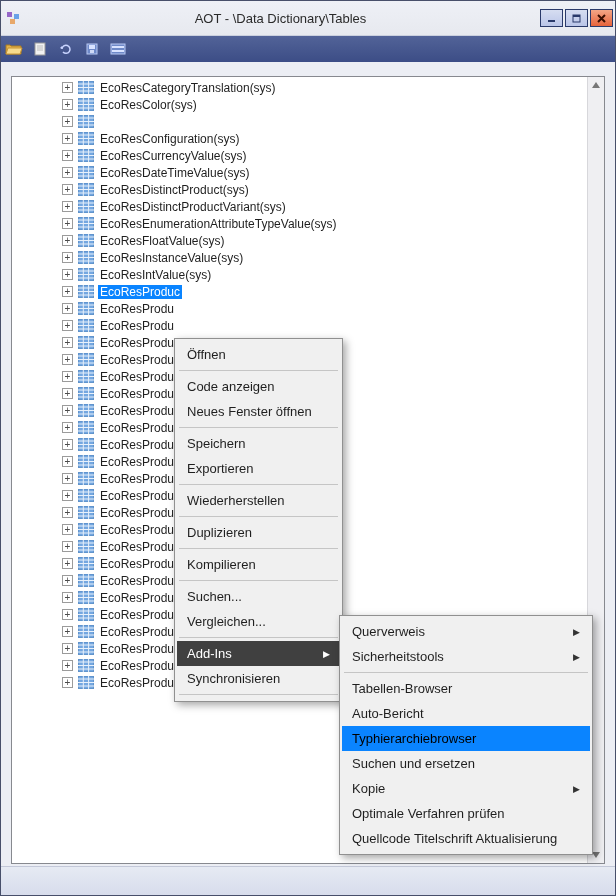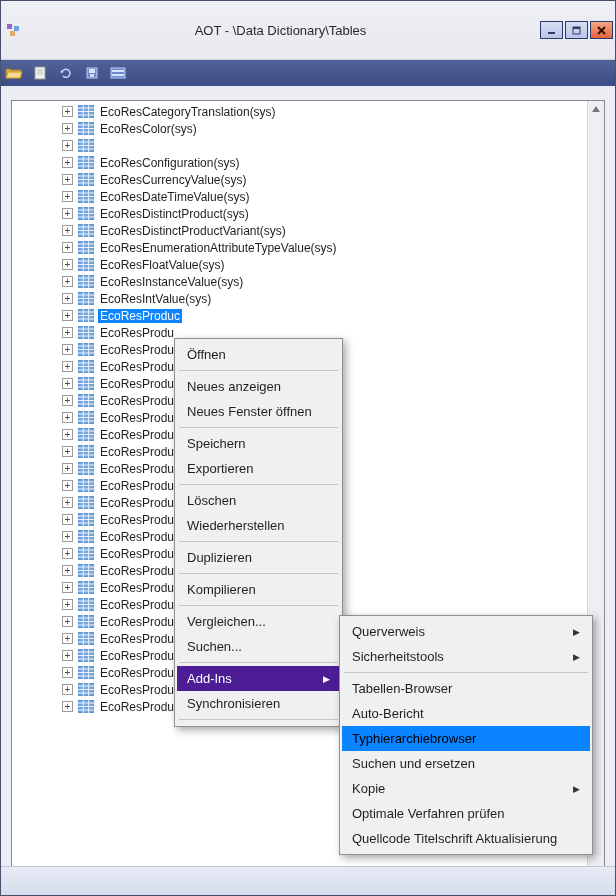--- a/index.html
+++ b/index.html
@@ -17,21 +17,21 @@
   border: 1px solid #474f6a;
   background: #eceef4;
   overflow: hidden;
 }
 .titlebar {
   height: 26px;
   background: linear-gradient(#eef0f6, #e7e9ef);
   display: flex;
   align-items: center;
   border-bottom: 1px solid #cbd0de;
-  padding: 16px 2px;
+  padding: 4px 2px;
   position: relative;
 }
 .title-icon {
   width: 18px; height: 14px;
   margin-left: 2px;
   display: inline-flex;
   align-items: center;
   justify-content: center;
 }
 .title-text {
@@ -167,21 +167,21 @@
   padding: 5px 10px 5px 10px;
   font-size: 13px;
   display:flex;
   align-items:center;
 }
 .ctx-item .lbl { flex:1; }
 .ctx-item.has-sub .arr {
   font-size:9px; color:#333;
 }
 .ctx-item.selected {
-  background: #4c1d95;
+  background: #404040;
   color:#fff;
 }
 .ctx-item.selected .arr { color:#fff; }
 .ctx-sep { height:1px; background:#c5c5c5; margin:3px 2px; }
 
 .sub-menu {
   position: absolute;
   top: 614px;
   left: 338px;
   width: 248px;
@@ -802,53 +802,50 @@
   </div>
 
   <div class="footer"></div>
 
   <div class="ctx-menu" id="ctx-menu">
       <div class="ctx-item">
         <span class="lbl">Öffnen</span>
       </div>
       <div class="ctx-sep"></div>
       <div class="ctx-item">
-        <span class="lbl">Neues anzeigen</span>
+        <span class="lbl">Code anzeigen</span>
       </div>
       <div class="ctx-item">
         <span class="lbl">Neues Fenster öffnen</span>
       </div>
       <div class="ctx-sep"></div>
       <div class="ctx-item">
         <span class="lbl">Speichern</span>
       </div>
       <div class="ctx-item">
         <span class="lbl">Exportieren</span>
       </div>
       <div class="ctx-sep"></div>
       <div class="ctx-item">
-        <span class="lbl">Löschen</span>
-      </div>
-      <div class="ctx-item">
         <span class="lbl">Wiederherstellen</span>
       </div>
       <div class="ctx-sep"></div>
       <div class="ctx-item">
         <span class="lbl">Duplizieren</span>
       </div>
       <div class="ctx-sep"></div>
       <div class="ctx-item">
         <span class="lbl">Kompilieren</span>
       </div>
       <div class="ctx-sep"></div>
       <div class="ctx-item">
+        <span class="lbl">Suchen...</span>
+      </div>
+      <div class="ctx-item">
         <span class="lbl">Vergleichen...</span>
-      </div>
-      <div class="ctx-item">
-        <span class="lbl">Suchen...</span>
       </div>
       <div class="ctx-sep"></div>
       <div class="ctx-item has-sub selected">
         <span class="lbl">Add-Ins</span>
         <span class="arr">▶</span>
       </div>
       <div class="ctx-item">
         <span class="lbl">Synchronisieren</span>
       </div>
       <div class="ctx-sep"></div>

